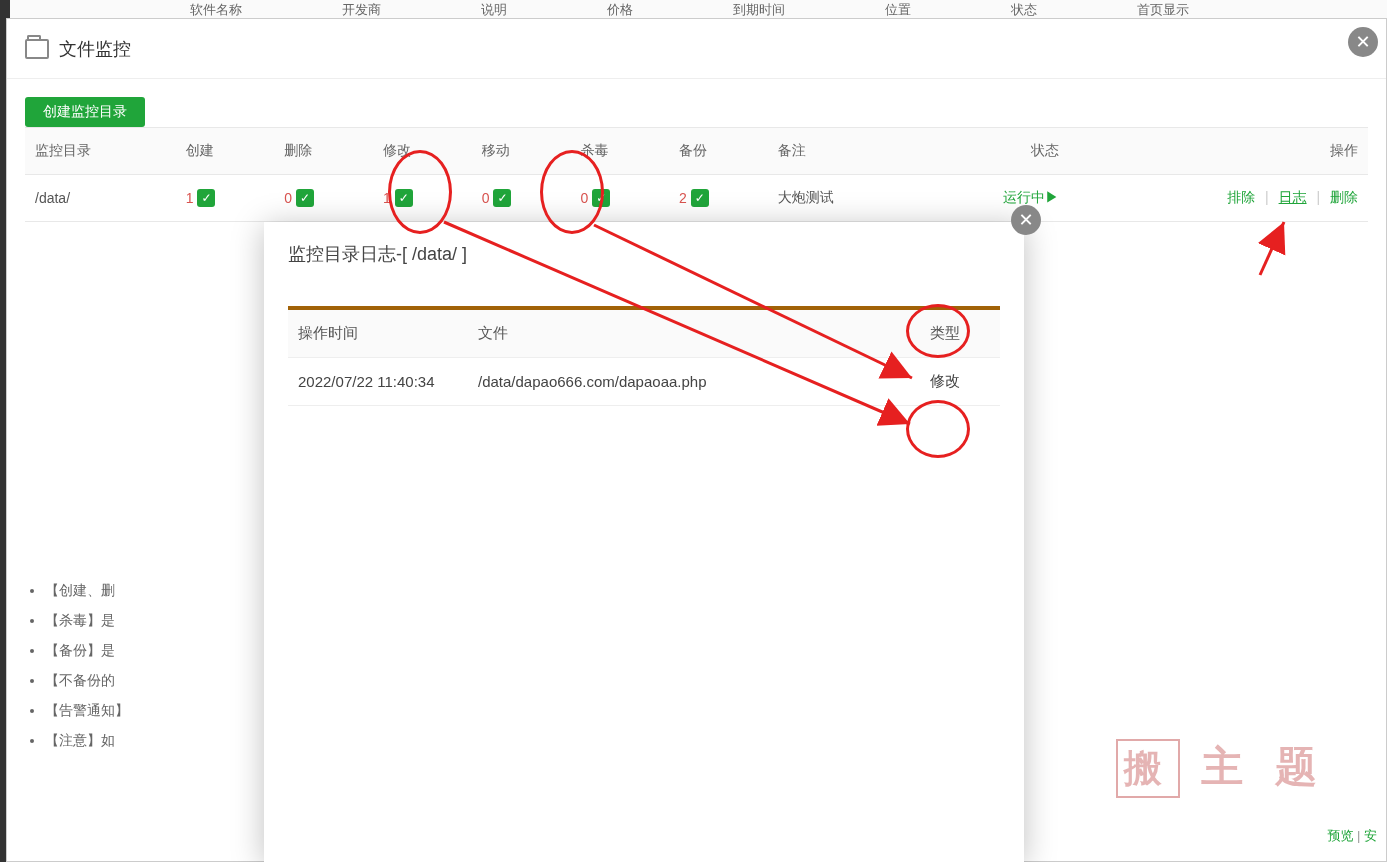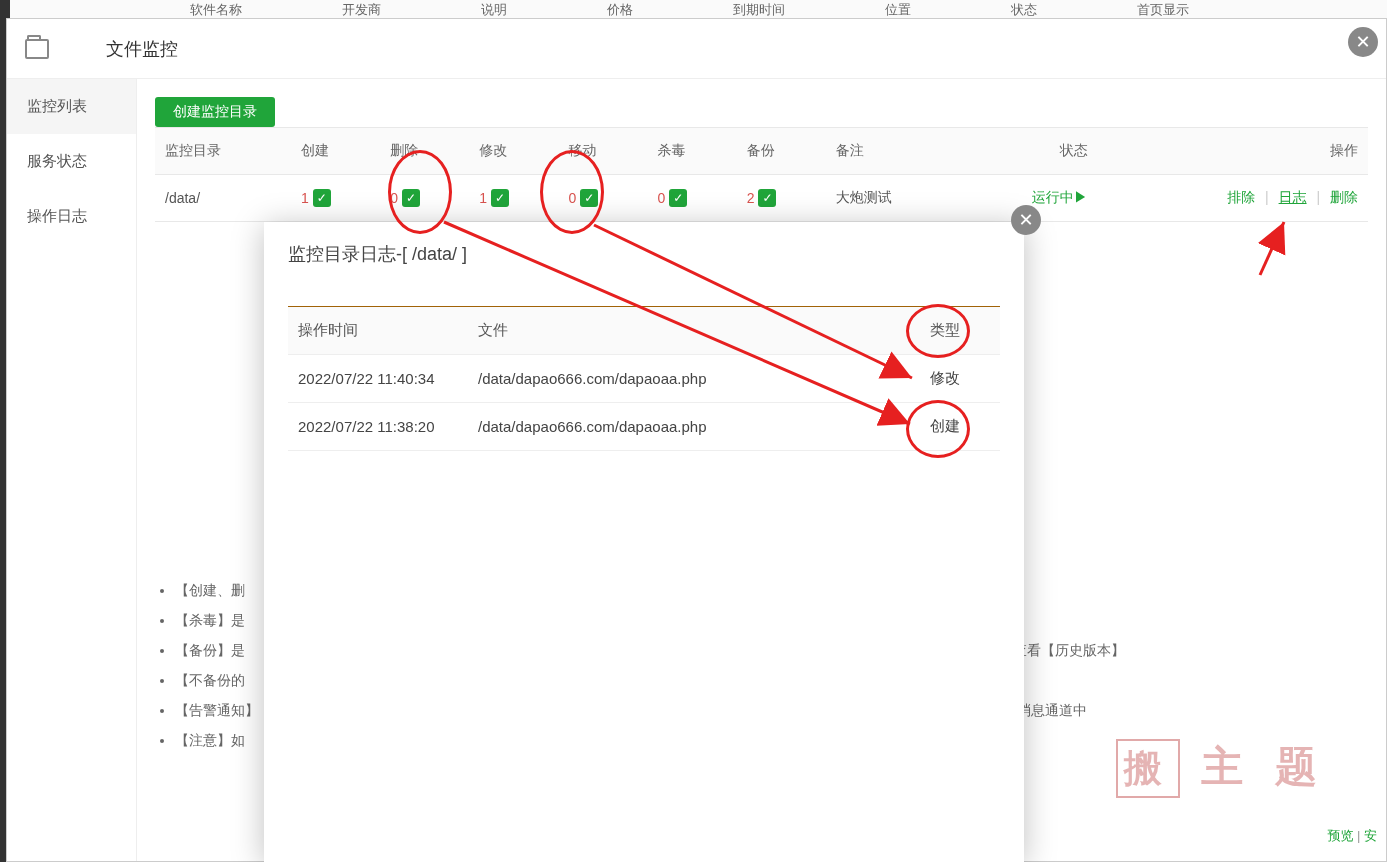--- a/index.html
+++ b/index.html
@@ -6,21 +6,21 @@
 body { background: #f0f0f0; width: 1387px; height: 862px; overflow: hidden; position: relative; }
 
 
 .bg-layer { position: absolute; top: 0; left: 0; width: 100%; height: 100%; background: #fff; }
 .bg-sidebar { position: absolute; left: 0; top: 0; width: 10px; height: 100%; background: #333; }
 .bg-header { position: absolute; left: 10px; top: 0; right: 0; height: 20px; background: #fafafa; border-bottom: 1px solid #ddd; font-size: 13px; color: #666; display: flex; align-items: center; padding-left: 180px; }
 .bg-header span { margin-right: 100px; }
 
 
 .panel-overlay { position: absolute; left: 6px; top: 18px; right: 0; bottom: 0; background: #fff; border: 1px solid #ccc; }
-.panel-header { height: 60px; display: flex; align-items: center; padding: 0 18px; border-bottom: 1px solid #eee; gap: 47px; }
+.panel-header { height: 60px; display: flex; align-items: center; padding: 0 18px; border-bottom: 1px solid #eee; }
 .folder-icon { width: 24px; height: 20px; border: 2px solid #888; border-radius: 2px; position: relative; margin-right: 10px; }
 .folder-icon::before { content: ""; position: absolute; top: -6px; left: 0; width: 10px; height: 4px; border: 2px solid #888; border-bottom: none; border-radius: 2px 2px 0 0; }
 .panel-title { font-size: 18px; color: #333; }
 
 .panel-body { display: flex; height: calc(100% - 60px); }
 .side-nav { width: 130px; border-right: 1px solid #eee; }
 .side-nav-item { padding: 18px 20px; font-size: 15px; color: #555; cursor: pointer; }
 .side-nav-item.active { background: #f5f5f5; }
 
 .main-area { flex: 1; padding: 18px; overflow: auto; }
@@ -45,21 +45,21 @@
 
 
 .ellipse { position: absolute; border: 3px solid #e62020; border-radius: 50%; pointer-events: none; z-index: 40; }
 .arrow-svg { position: absolute; top: 0; left: 0; pointer-events: none; z-index: 45; }
 .modal { position: absolute; left: 264px; top: 222px; width: 760px; height: 640px; background: #fff; box-shadow: 0 4px 30px rgba(0,0,0,0.25); z-index: 25; }
 .modal-close { position: absolute; top: -2px; right: -2px; transform: translate(50%, -50%); width: 30px; height: 30px; border-radius: 50%; background: #888; color: #fff; display: flex; align-items: center; justify-content: center; font-size: 18px; cursor: pointer; }
 .modal-title { padding: 20px 24px; font-size: 18px; color: #444; }
 .modal-body { padding: 20px 24px; }
 .log-table { width: 100%; border-collapse: collapse; font-size: 15px; }
 .log-table th, .log-table td { text-align: left; padding: 14px 10px; border-bottom: 1px solid #eee; }
-.log-table th { background: #fafafa; color: #555; font-weight: normal; border-top: 1px solid #a16207; }
+.log-table th { background: #fafafa; color: #555; font-weight: normal; border-top: 4px solid #a16207; }
 .log-table td { color: #444; }
 .log-table th:last-child, .log-table td:last-child { text-align: left; width: 80px; font-family: Liberation Serif, serif; }
 
 
 .watermark { position: absolute; right: 60px; bottom: 64px; font-size: 42px; color: rgba(180,40,40,0.35); font-weight: bold; letter-spacing: 10px; pointer-events: none; z-index: 50; }
 .watermark-box { display:inline-block; border:2px solid rgba(180,40,40,0.4); padding:2px 6px; font-size:38px; }
 
 .footer-right { position: absolute; right: 10px; bottom: 17px; font-size: 13px; color: #20a53a; }
 .footer-right span { color: #999; }
 </style>
@@ -80,25 +80,20 @@
   </div>
 </div>
 
 <div class="panel-overlay">
   <div class="panel-close">✕</div>
   <div class="panel-header">
     <div class="folder-icon"></div>
     <div class="panel-title">文件监控</div>
   </div>
   <div class="panel-body">
-    <div class="side-nav">
-      <div class="side-nav-item active">监控列表</div>
-      <div class="side-nav-item">服务状态</div>
-      <div class="side-nav-item">操作日志</div>
-    </div>
     <div class="main-area">
       <button class="btn-create">创建监控目录</button>
 
       <table class="data-table">
         <thead>
           <tr>
             <th>监控目录</th>
             <th>创建</th>
             <th>删除</th>
             <th>修改</th>
@@ -173,25 +168,20 @@
           <th>文件</th>
           <th>类型</th>
         </tr>
       </thead>
       <tbody>
         <tr>
           <td>2022/07/22 11:40:34</td>
           <td>/data/dapao666.com/dapaoaa.php</td>
           <td>修改</td>
         </tr>
-        <tr>
-          <td>2022/07/22 11:38:20</td>
-          <td>/data/dapao666.com/dapaoaa.php</td>
-          <td>创建</td>
-        </tr>
       </tbody>
     </table>
   </div>
 </div>
 
 <div class="ellipse" style="left:388px; top:150px; width:64px; height:84px;"></div>
 <div class="ellipse" style="left:540px; top:150px; width:64px; height:84px;"></div>
 <div class="ellipse" style="left:906px; top:304px; width:64px; height:54px;"></div>
 <div class="ellipse" style="left:906px; top:400px; width:64px; height:58px;"></div>
 

